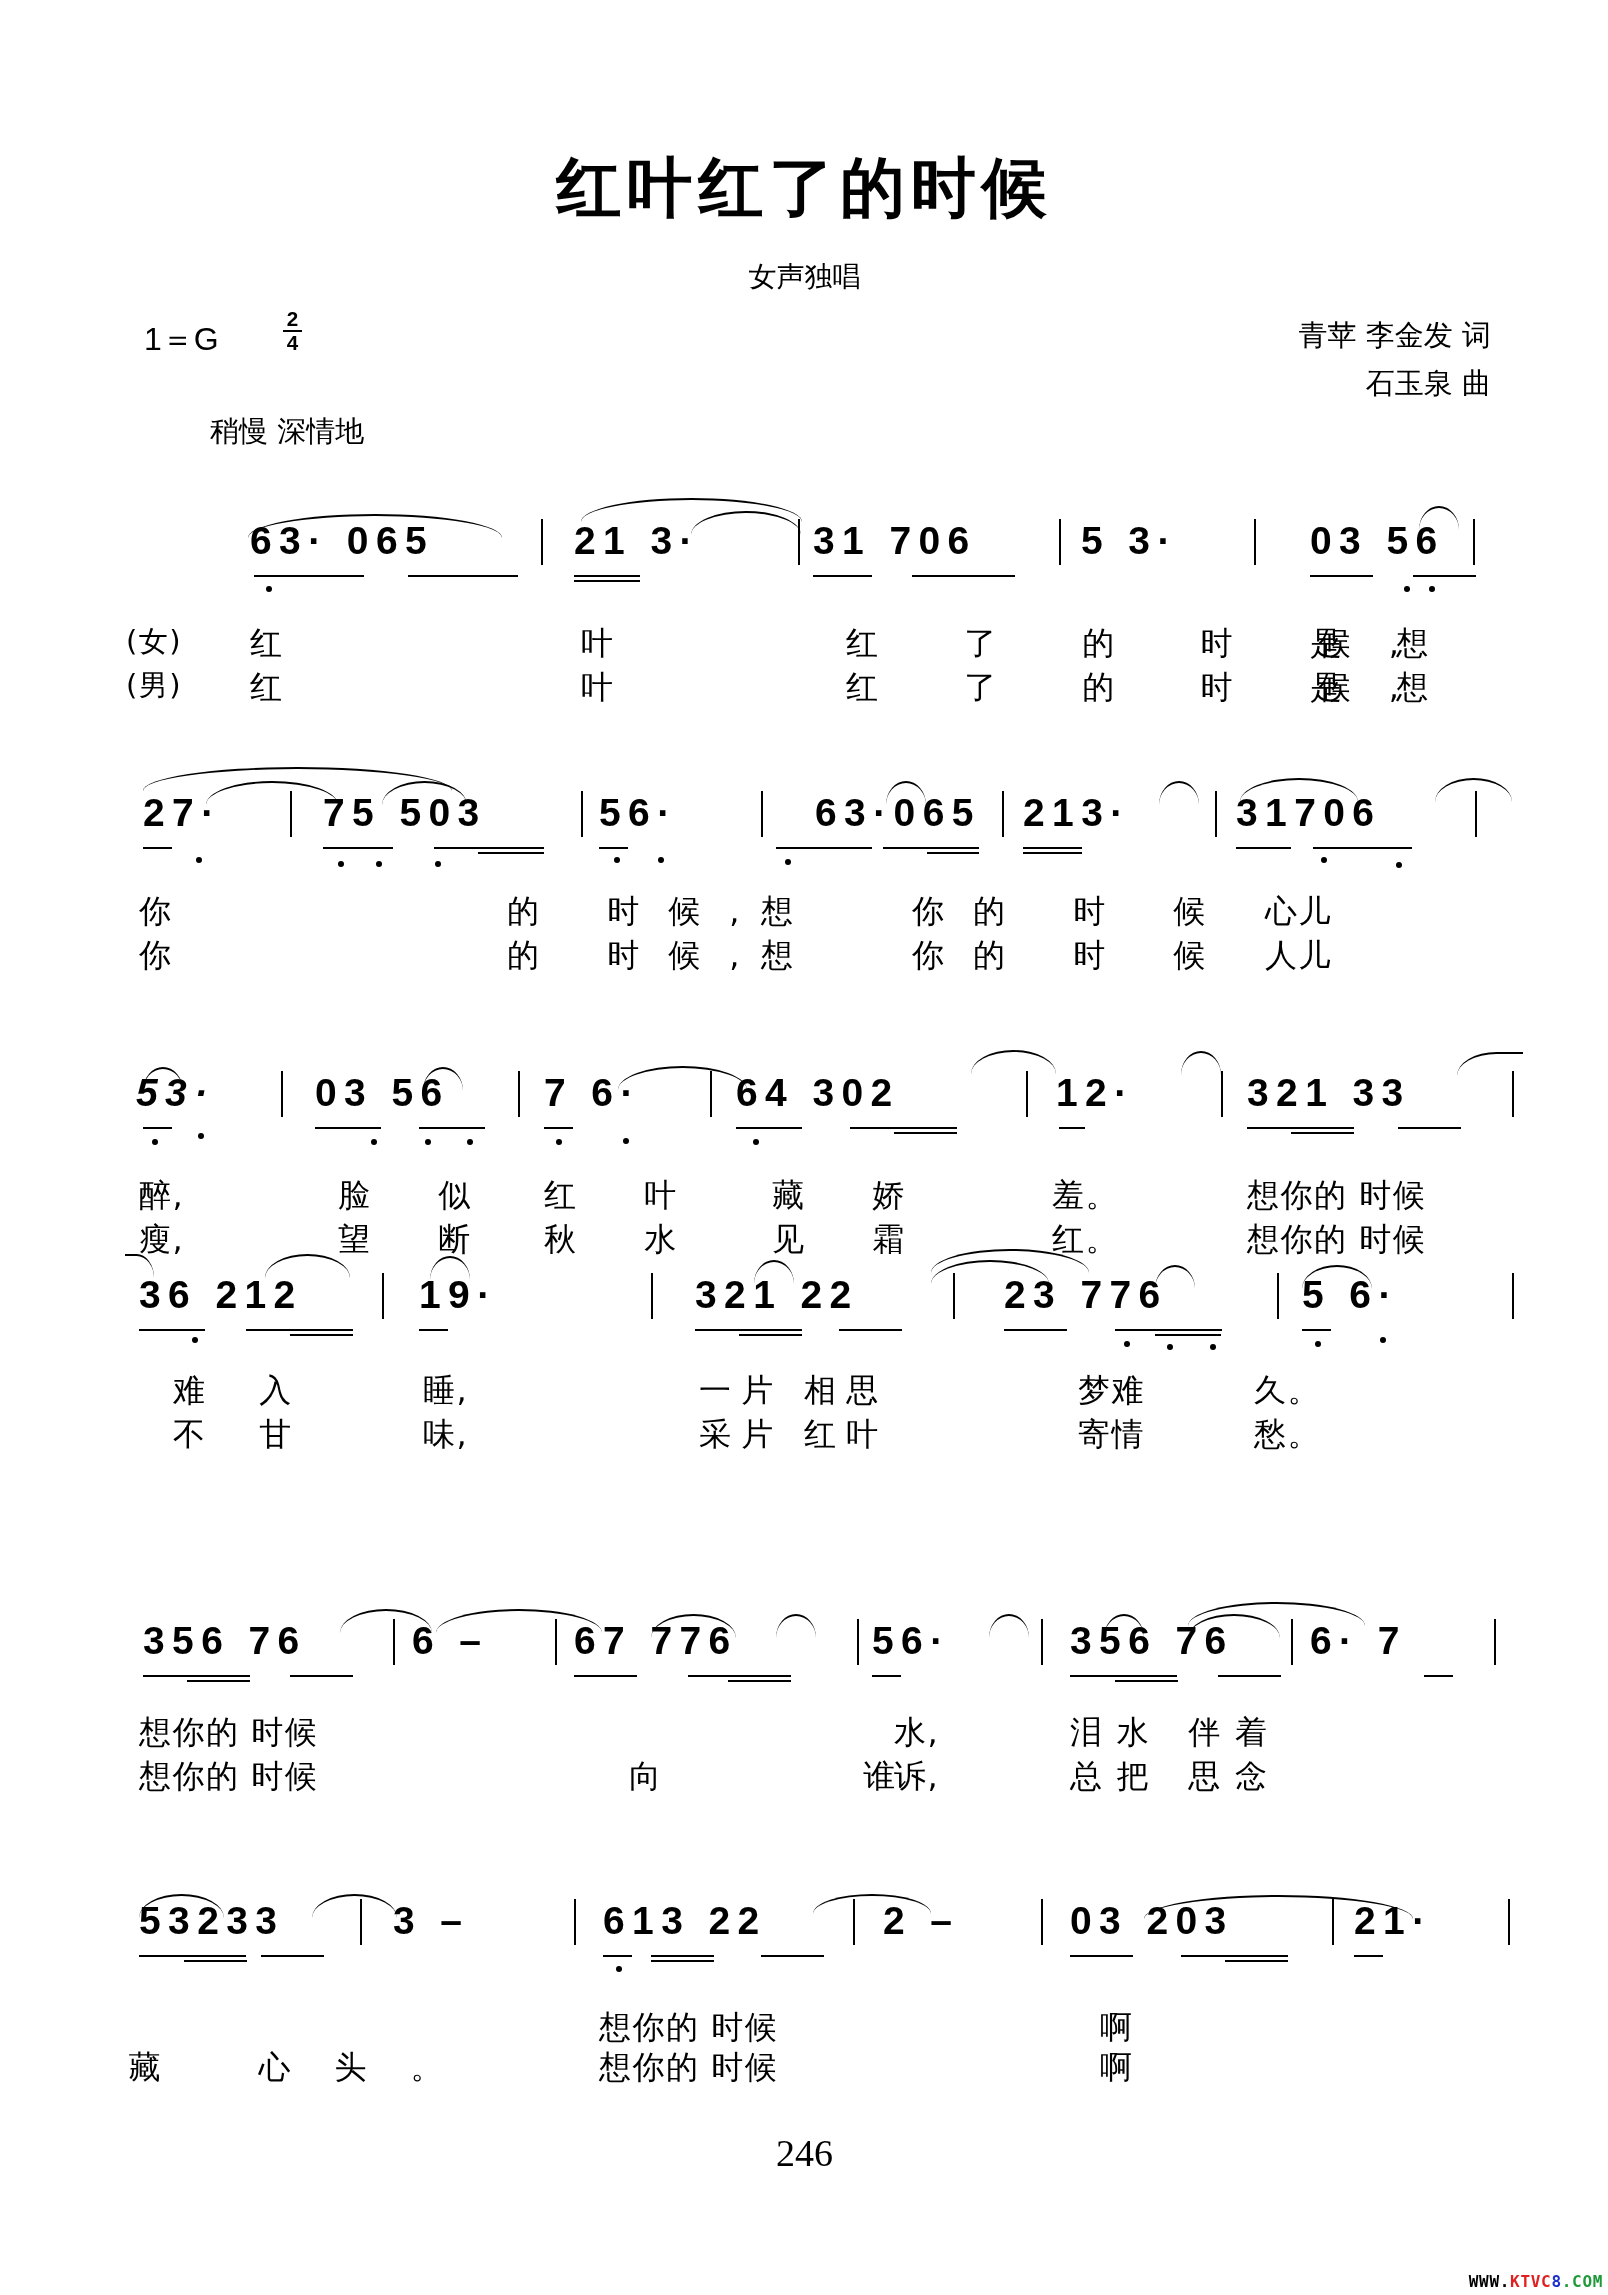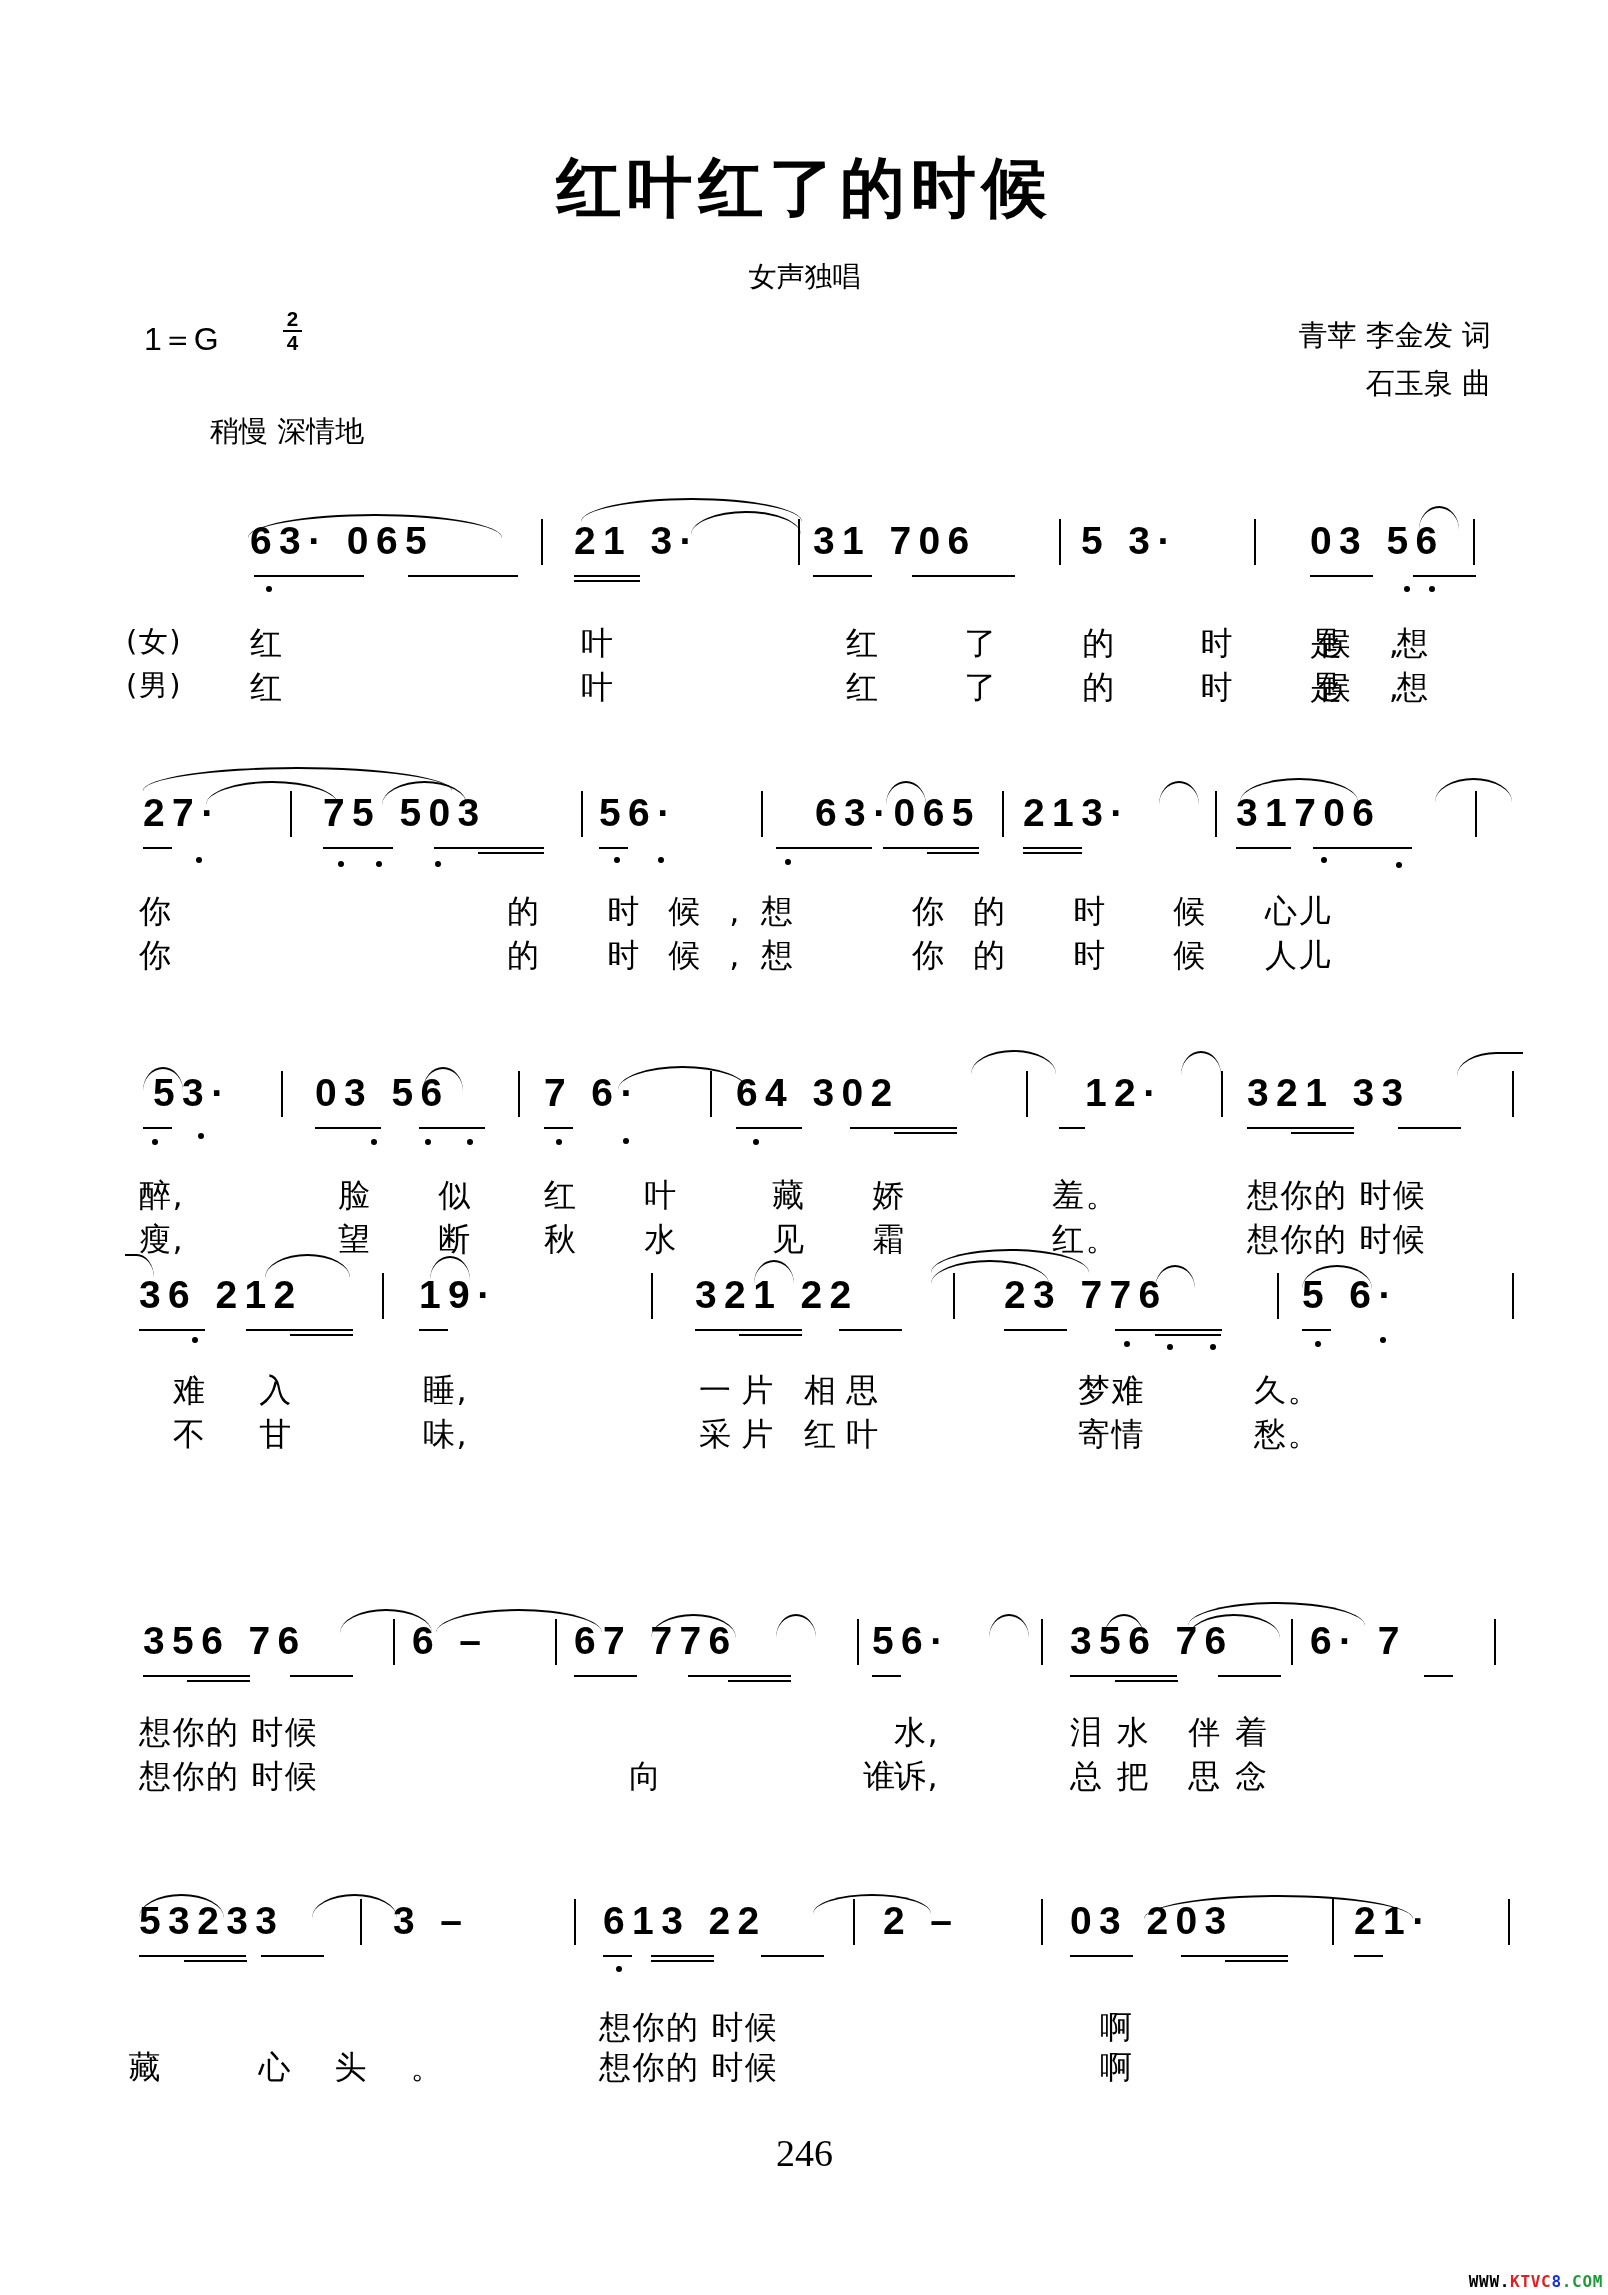--- a/index.html
+++ b/index.html
@@ -165,37 +165,37 @@
 </div>
 
 <div class="line" style="top:1023px;">
   <div class="staff">
     <div class="slur" style="left:33px;width:40px;top:44px;"></div>
     <div class="slur" style="left:313px;width:40px;top:44px;"></div>
     <div class="slur" style="left:508px;width:129px;top:43px;"></div>
     <div class="slur" style="left:861px;width:85px;top:26.5px;"></div>
     <div class="slur" style="left:1071px;width:40px;top:28px;"></div>
     <div class="slur" style="left:1347px;width:66px;top:29px;border-radius:60% 0 0 0 / 100% 0 0 0;"></div>
-    <div class="measure" style="left:43px;">
+    <div class="measure" style="left:26px;font-style:italic;">
         <span class="note">53·</span>
       </div>
     <div class="barline" style="left:171px;"></div>
     <div class="measure" style="left:205px;">
         <span class="note">03 56</span>
       </div>
     <div class="barline" style="left:408px;"></div>
     <div class="measure" style="left:434px;">
         <span class="note">7 6·</span>
       </div>
     <div class="barline" style="left:600px;"></div>
     <div class="measure" style="left:626px;">
         <span class="note">64 302</span>
       </div>
     <div class="barline" style="left:916px;"></div>
-    <div class="measure" style="left:946px;margin-left:29px;">
+    <div class="measure" style="left:946px;">
         <span class="note">12·</span>
       </div>
     <div class="barline" style="left:1111px;"></div>
     <div class="measure" style="left:1137px;">
         <span class="note">321 33</span>
       </div>
     <div class="barline" style="left:1402px;"></div>
     <div class="uline" style="left:33px;top:104px;width:29px;"></div>
     <div class="uline" style="left:205px;top:104px;width:66px;"></div>
     <div class="uline" style="left:309px;top:104px;width:66px;"></div>

